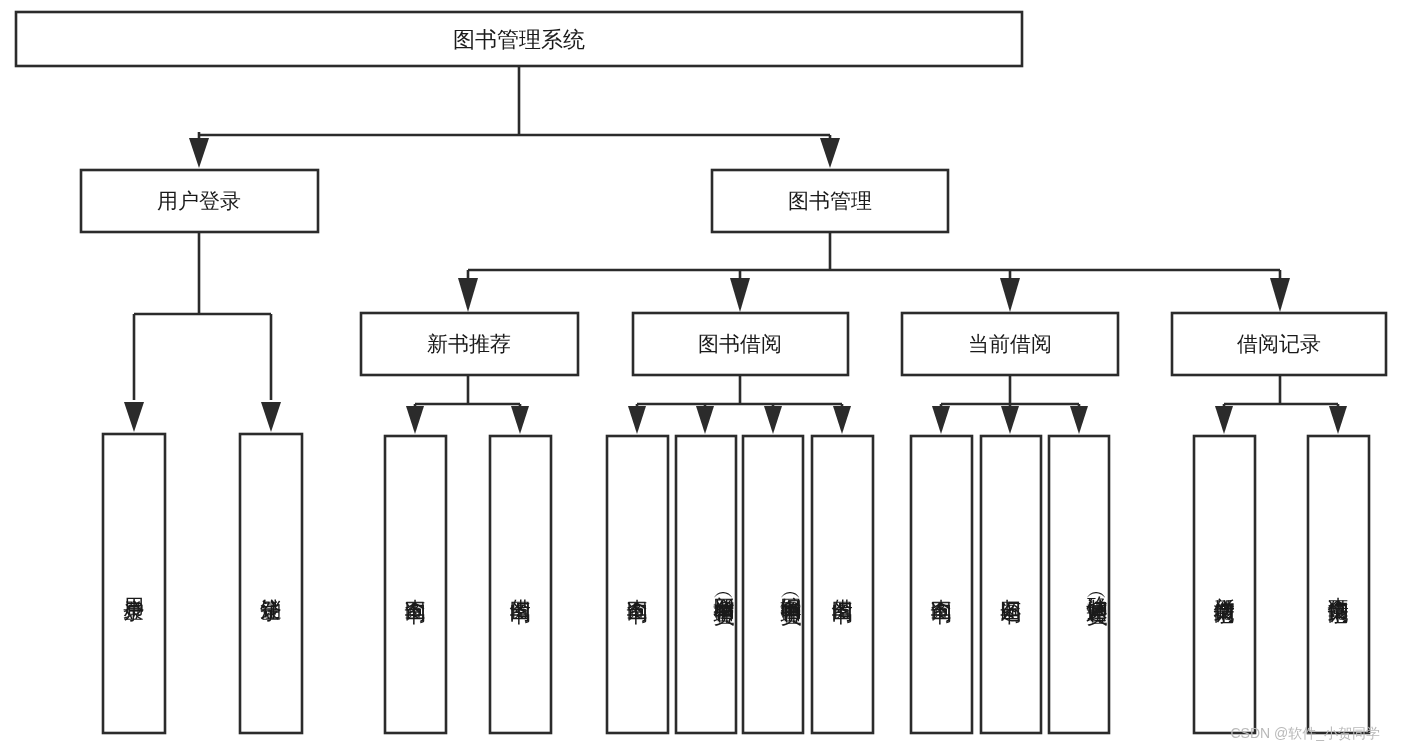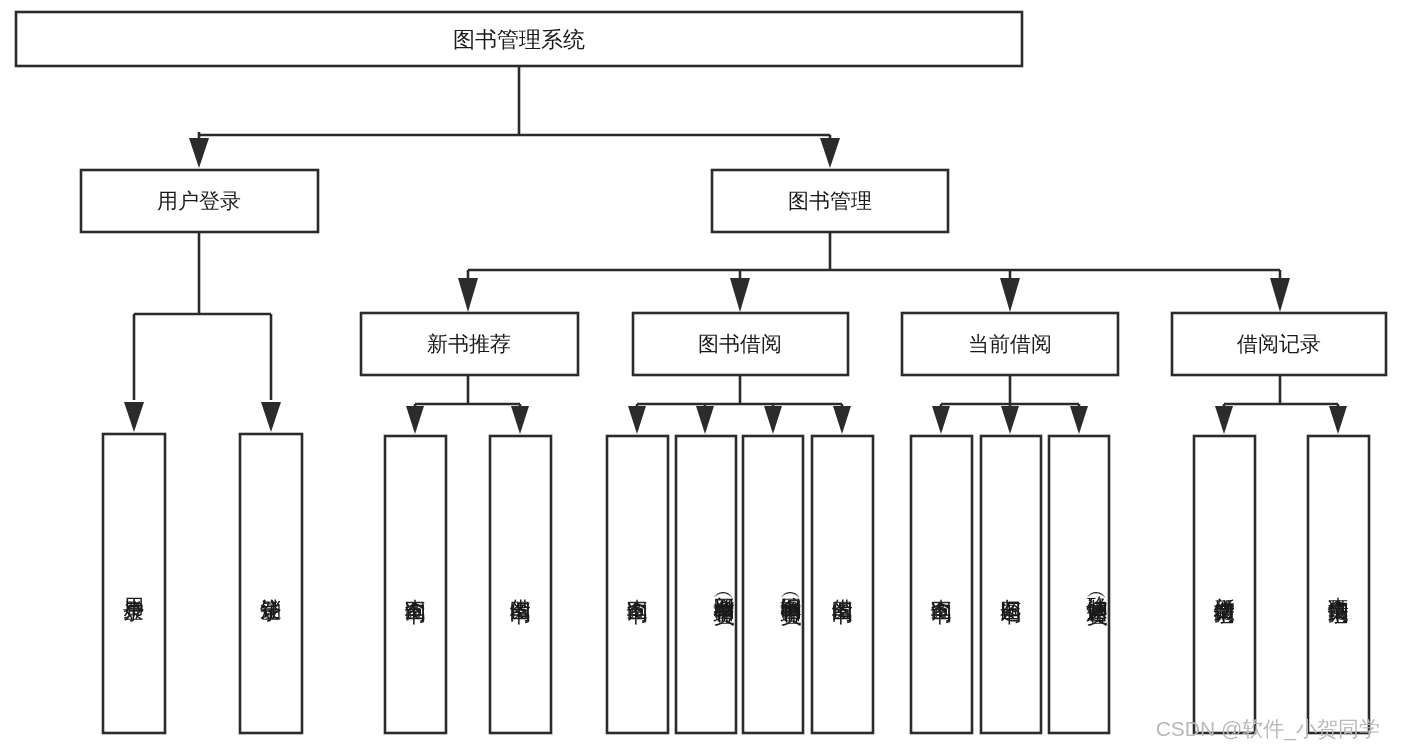--- a/index.html
+++ b/index.html
@@ -74,21 +74,21 @@
   .vtext.top-aligned {
     align-items: flex-start;
     padding-top: 3px;
     box-sizing: border-box;
   }
   #watermark {
     position: absolute;
     right: 10px;
     bottom: 4px;
     font-family: "Liberation Sans", "DejaVu Sans", sans-serif;
-    font-size: 21px;
+    font-size: 14px;
     color: #b9b9b9;
     white-space: nowrap;
     pointer-events: none;
   }
 </style>
 </head>
 <body>
 
 <div id="diagram-root">
 

